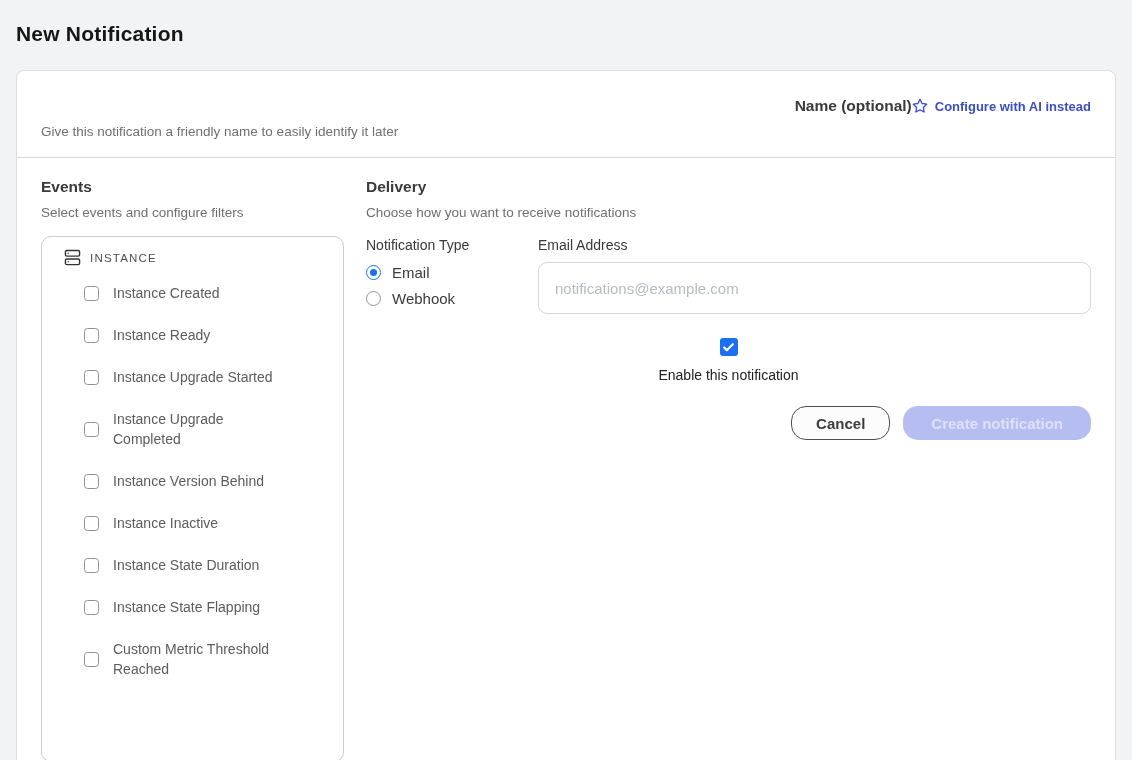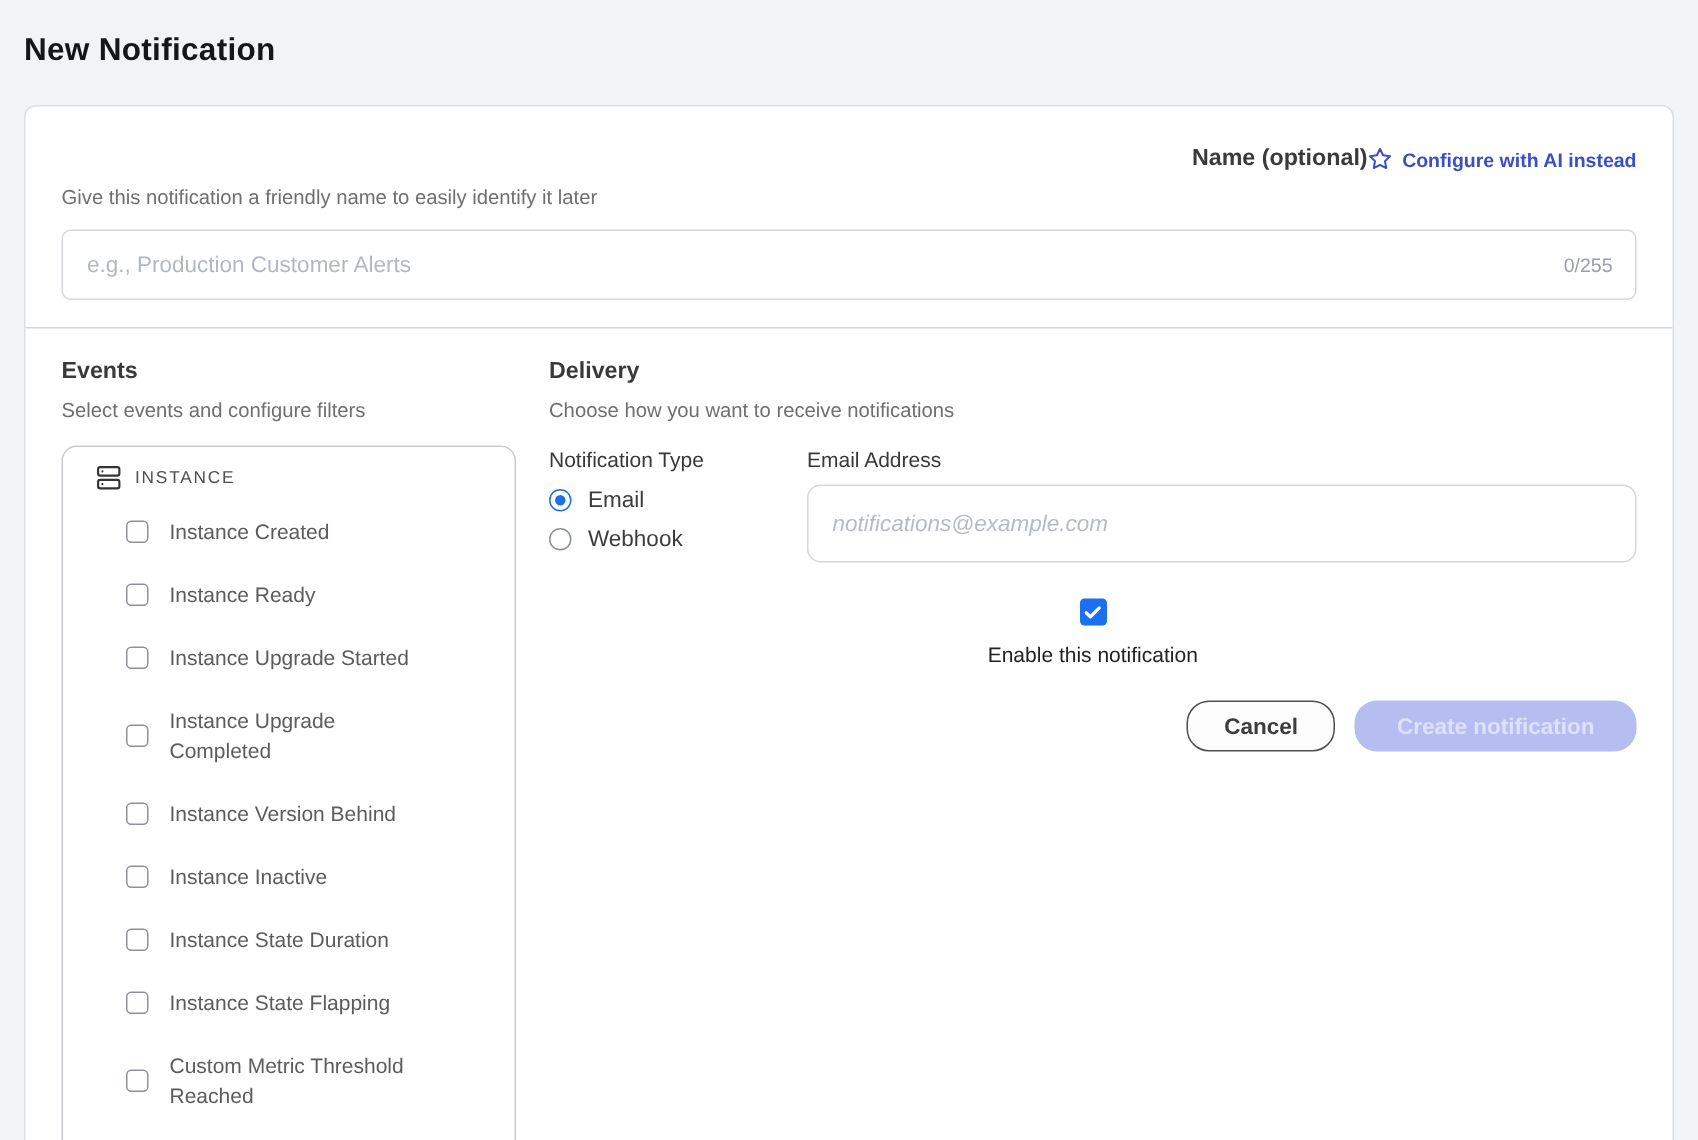--- a/index.html
+++ b/index.html
@@ -102,21 +102,21 @@
   }
   .radio.selected::after {
     content:""; width:7px; height:7px; border-radius:50%; background:#1b72e8;
   }
   .radio-label { font-size:15px; color:#3c3c3c; }
   .email-col { flex:1; }
   .email-input {
     margin-top:9px; width:100%; height:52px;
     border:1px solid #d4d7db; border-radius:9px;
     padding:0 16px; font-size:15px; color:#333;
-    font-family:inherit; outline:none; background:#fff;font-style:italic;
+    font-family:inherit; outline:none; background:#fff;
   }
   .email-input::placeholder { color:#b6bbc2; }
 
   .enable-row {
     display:flex; justify-content:flex-end; align-items:center;
     gap:11px; margin-top:22px; cursor:pointer;flex-direction:column;
   }
   .checkbox.checked {
     width:18px; height:18px;
     background:#1d6ff2; border:none; border-radius:3px;
@@ -153,24 +153,20 @@
       <button class="ai-link">
         <span style="display:flex;">
           <svg width="16" height="16" viewBox="0 0 24 24" fill="none" stroke="#3c4ec2" stroke-width="2" stroke-linejoin="round" stroke-linecap="round">
             <path d="M12 2l3.09 6.26L22 9.27l-5 4.87 1.18 6.88L12 17.77l-6.18 3.25L7 14.14 2 9.27l6.91-1.01L12 2z"></path>
           </svg>
         </span>
         <span>Configure with AI instead</span>
       </button>
     </div>
     <div class="section-desc">Give this notification a friendly name to easily identify it later</div>
-    <div class="name-input-wrap">
-      <input class="text-input" type="text" placeholder="e.g., Production Customer Alerts" style="">
-      <span class="char-counter">0/255</span>
-    </div>
   </div>
 
   <div class="divider"></div>
 
   <div class="card-body">
 
     <div class="events-col">
       <div class="section-heading">Events</div>
       <div class="section-desc">Select events and configure filters</div>
 

